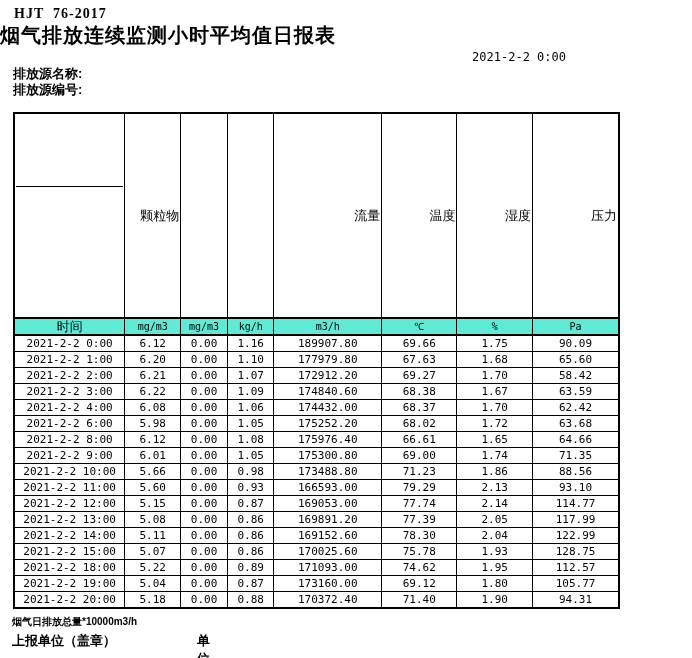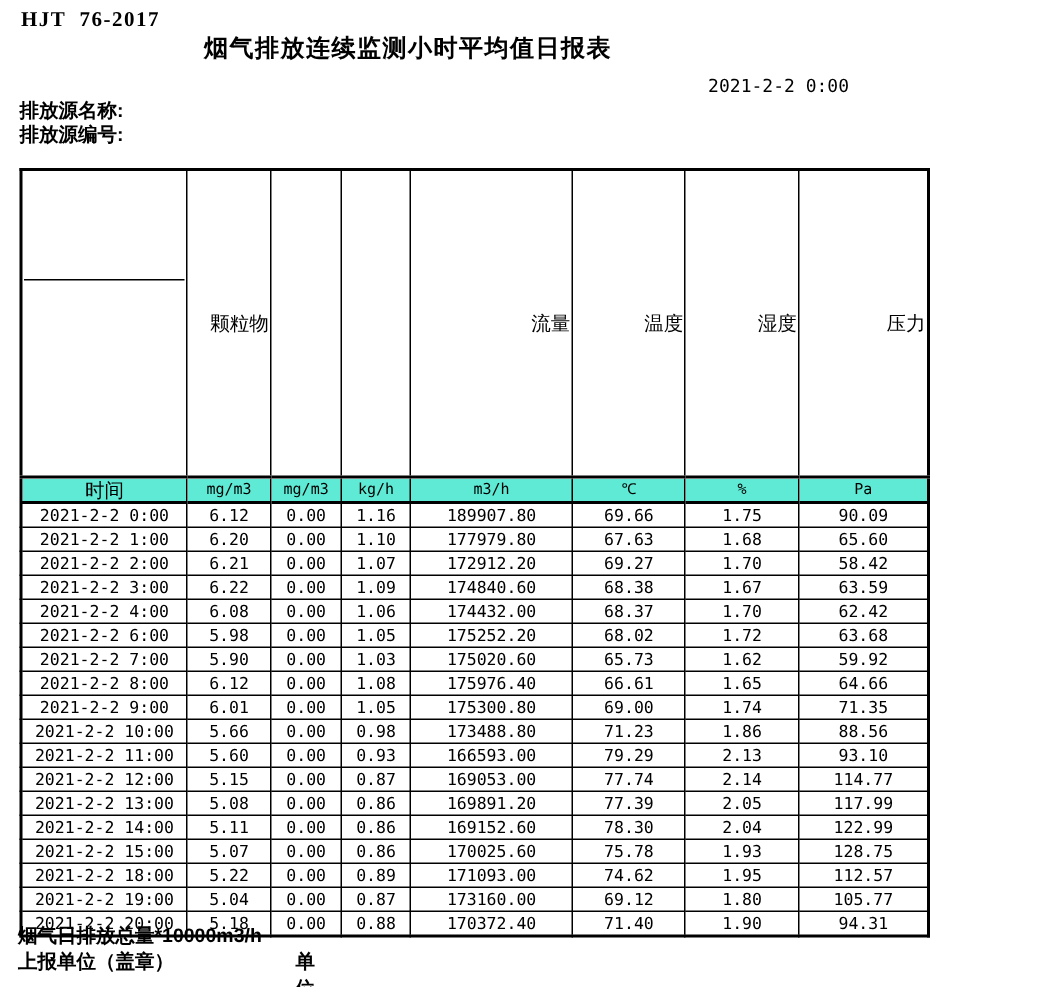--- a/index.html
+++ b/index.html
@@ -6,22 +6,22 @@
   .page{
     position:relative;width:620px;height:658px;background:#ffffff;overflow:hidden;
     font-family:"Liberation Sans",sans-serif;color:#000;
   }
   .std{
     position:absolute;left:14px;top:6px;
     font-family:"Liberation Serif",serif;
     font-weight:bold;font-size:14px;white-space:pre;letter-spacing:1px;
   }
   .title{
-    position:absolute;left:0;top:22px;width:544px;text-align:center;
-    font-weight:bold;font-size:16px;letter-spacing:1px;
+    position:absolute;left:0;top:22px;width:544px;
+    font-weight:bold;font-size:20px;letter-spacing:1px;
   }
   .report-date{
     position:absolute;left:0;top:50px;width:566px;text-align:right;
     font-family:"DejaVu Sans Mono",monospace;font-size:12px;
   }
   .src-label{position:absolute;left:13px;font-weight:bold;font-size:13px;}
   .src-name{top:65px;}
   .src-id{top:81px;text-align:right;}
 
   table.report{
@@ -45,21 +45,21 @@
   td.split-cell div.top-half{border-bottom:1px solid #000;}
   tr.unit-row td{
     background:#5eead4;font-size:10px;
     border-top:2px solid #000;border-bottom:2px solid #000;
   }
   tr.unit-row td.time-head{
     font-family:"Liberation Sans",sans-serif;font-size:13px;
   }
   .foot-note{
     position:absolute;left:12px;top:615px;
-    font-weight:bold;font-size:13px;
+    font-weight:bold;font-size:10px;
   }
   .foot-line{position:absolute;left:12px;top:632px;font-weight:bold;font-size:13px;}
   .foot-line .unit-word{position:absolute;left:185px;top:0;}
 </style>
 </head>
 <body>
 
 <div class="page">
 
   <div class="std">HJT  76-2017</div>
@@ -159,30 +159,20 @@
           <td>2021-2-2 6:00</td>
           <td>5.98</td>
           <td>0.00</td>
           <td>1.05</td>
           <td>175252.20</td>
           <td>68.02</td>
           <td>1.72</td>
           <td>63.68</td>
         </tr>
         <tr>
-          <td>2021-2-2 7:00</td>
-          <td>5.90</td>
-          <td>0.00</td>
-          <td>1.03</td>
-          <td>175020.60</td>
-          <td>65.73</td>
-          <td>1.62</td>
-          <td>59.92</td>
-        </tr>
-        <tr>
           <td>2021-2-2 8:00</td>
           <td>6.12</td>
           <td>0.00</td>
           <td>1.08</td>
           <td>175976.40</td>
           <td>66.61</td>
           <td>1.65</td>
           <td>64.66</td>
         </tr>
         <tr>

